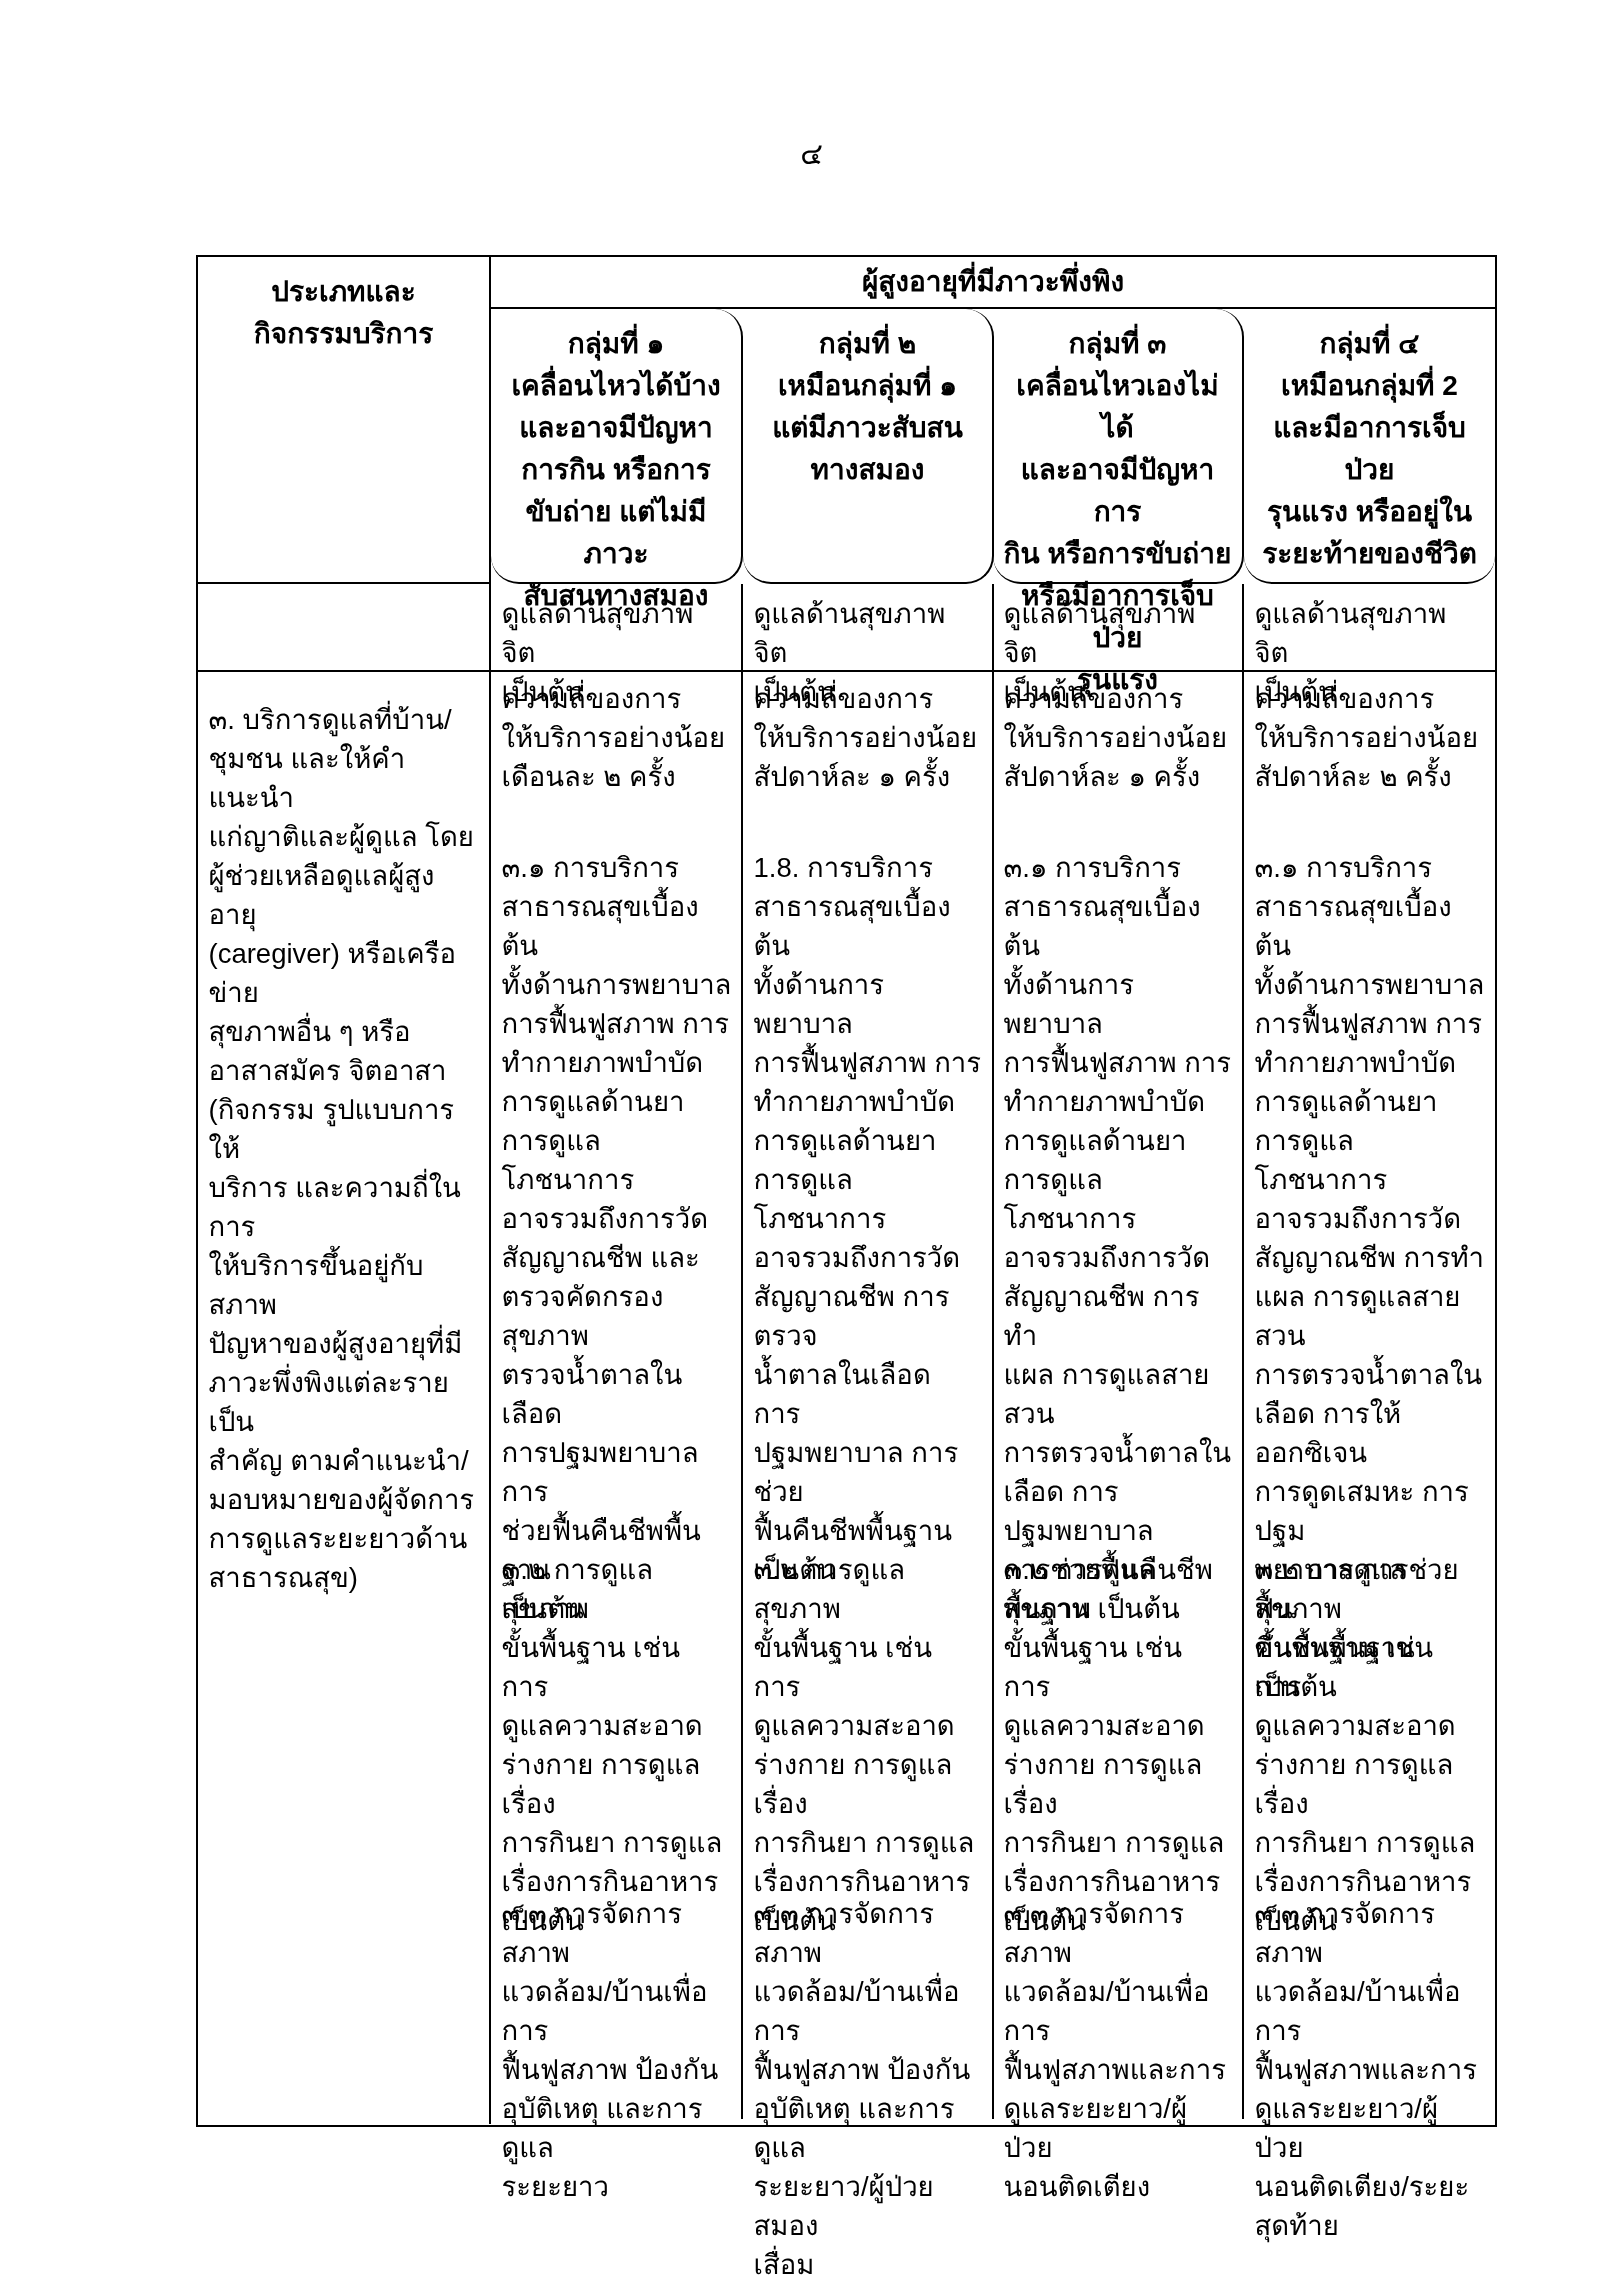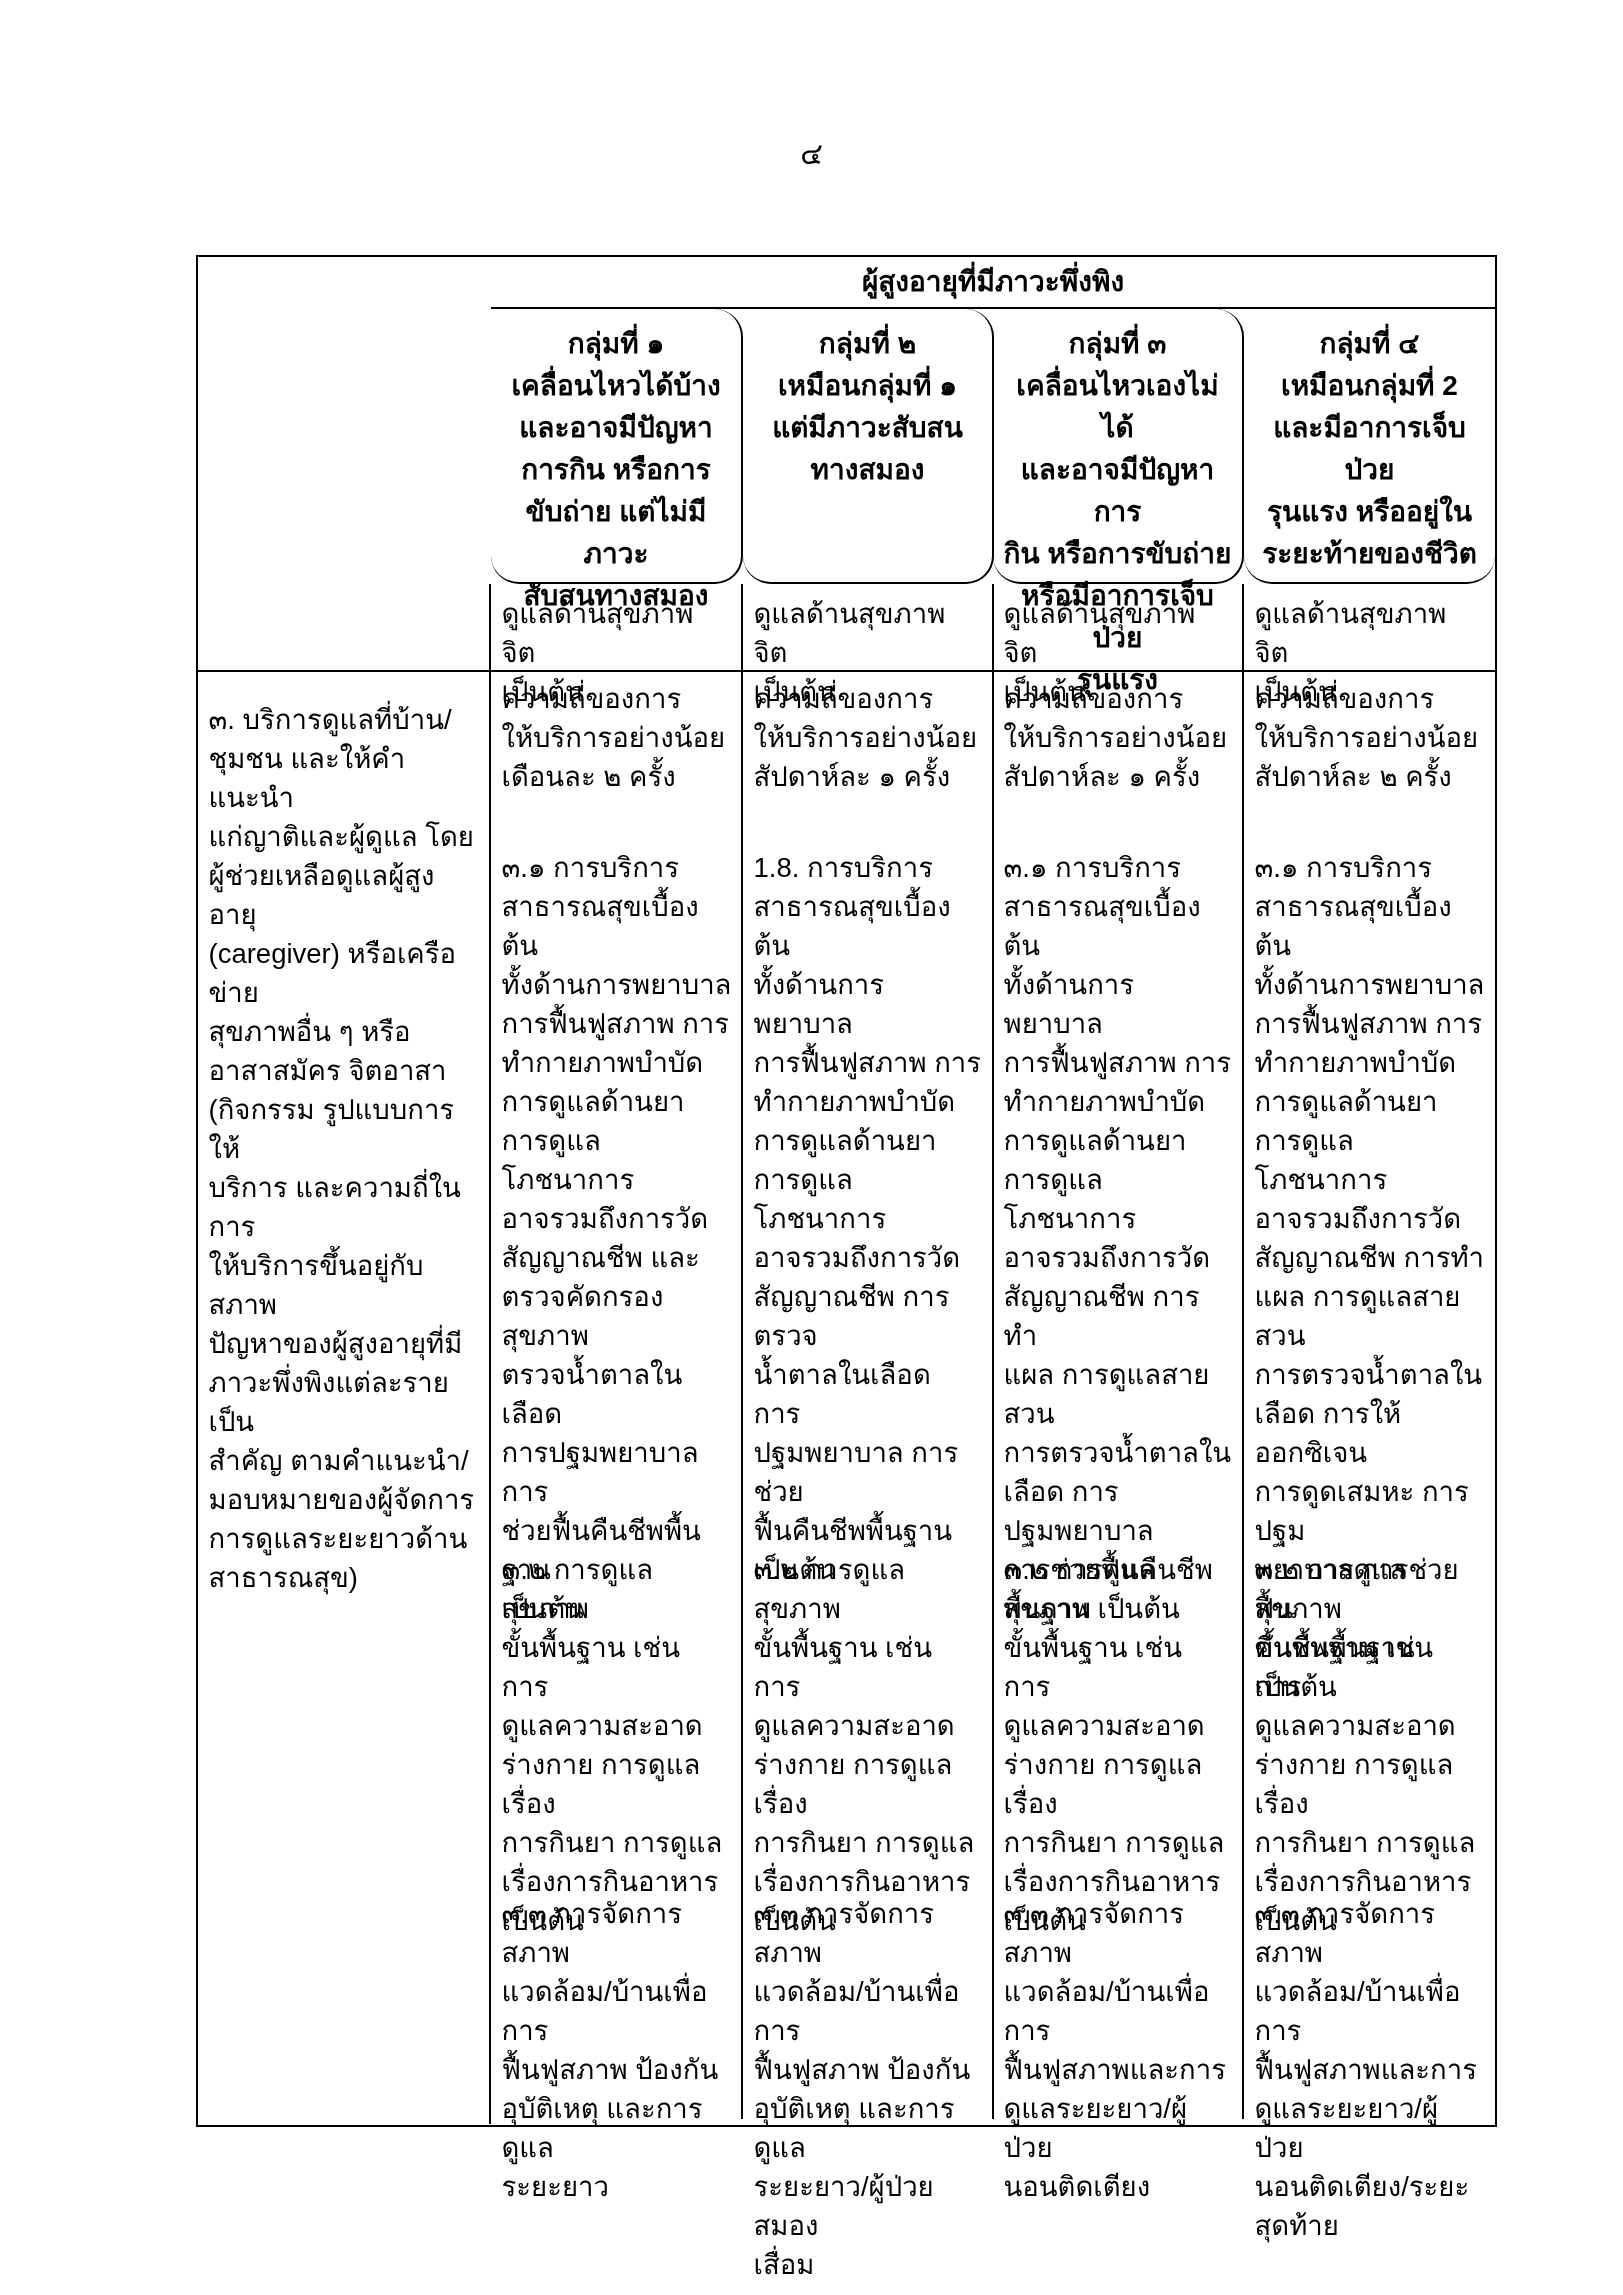--- a/index.html
+++ b/index.html
@@ -50,20 +50,22 @@
 </style>
 </head>
 <body>
 
 <div class="page">
 
   <div class="page-number">๔</div>
 
   <div class="tbl">
 
+    <div class="cell hdr corner br bb">ประเภทและ
+กิจกรรมบริการ</div>
 
     <div class="cell hdr span-hdr bb">ผู้สูงอายุที่มีภาวะพึ่งพิง</div>
 
     <div class="cell hdr ghdr g0 br bb">กลุ่มที่ ๑
 เคลื่อนไหวได้บ้าง
 และอาจมีปัญหา
 การกิน หรือการ
 ขับถ่าย แต่ไม่มีภาวะ
 สับสนทางสมอง</div>
     <div class="cell hdr ghdr g1 br bb">กลุ่มที่ ๒

